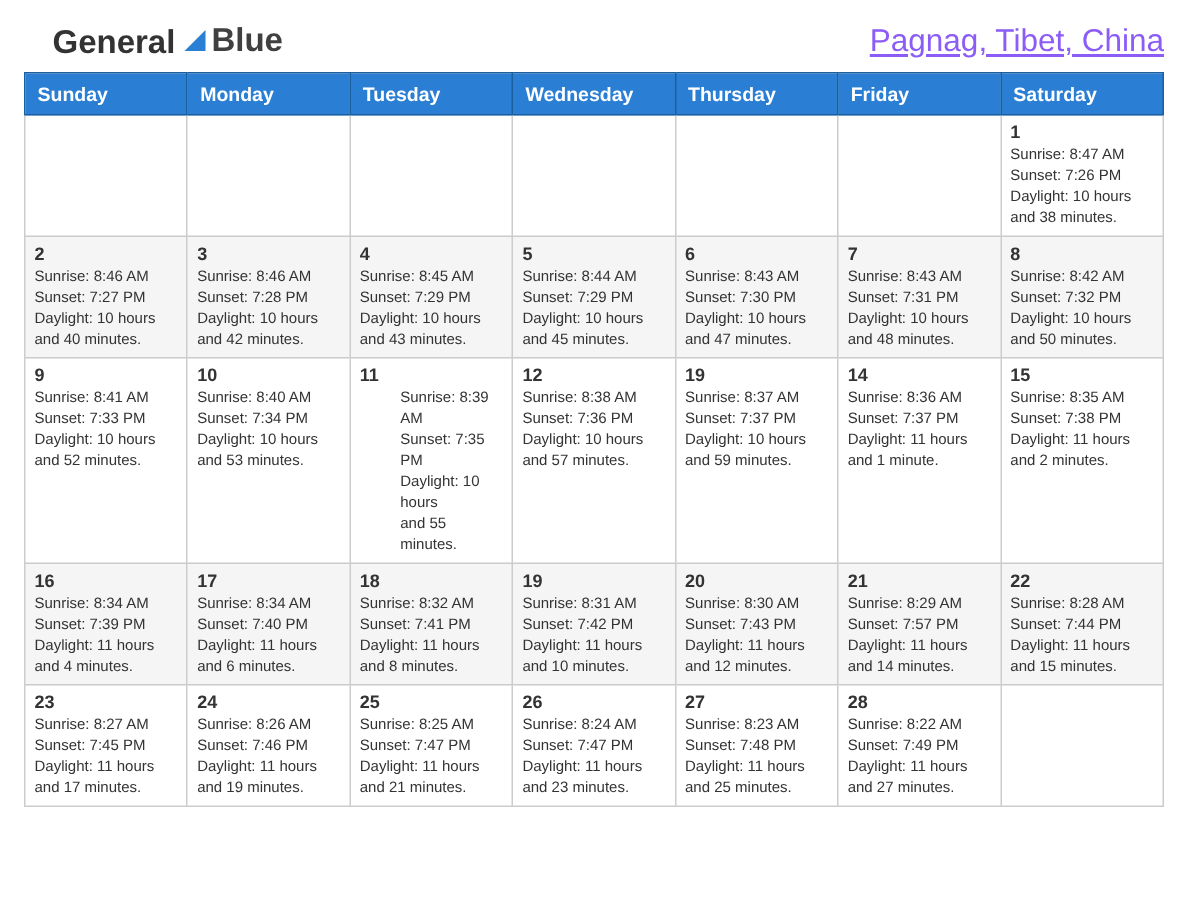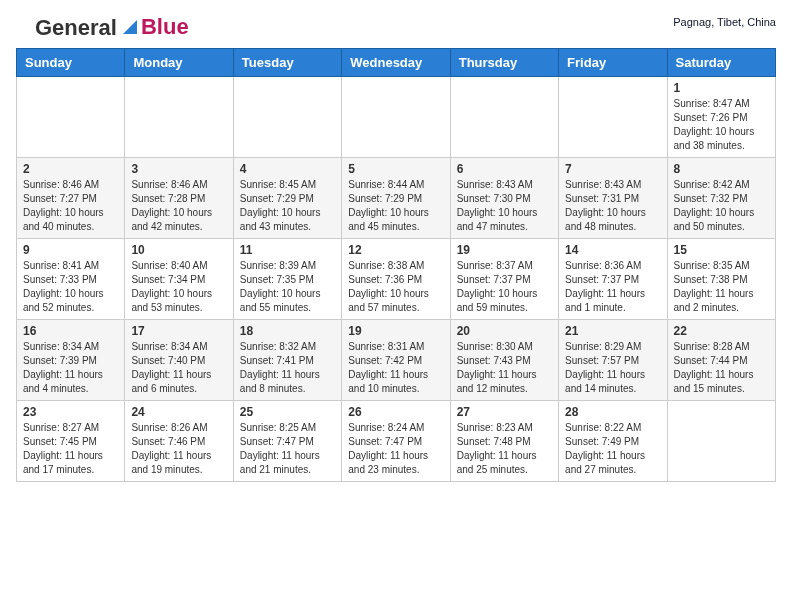--- a/index.html
+++ b/index.html
@@ -24,23 +24,24 @@
     }
     .title-block {
       text-align: right;
     }
     .title-block h1 {
       font-size: 36px;
       font-weight: bold;
       color: #333;
     }
     .title-block h2 {
-      font-size: 11px;
+      font-size: 21px;
       font-weight: normal;
-      color: #0f172a;
+      color: #8b5cf6;
+      text-decoration: underline;
     }
     .calendar {
       width: 100%;
       border-collapse: collapse;
       border: 1px solid #ccc;
     }
     .calendar th {
       background-color: #2a7fd4;
       color: #ffffff;
       text-align: left;
@@ -80,21 +81,21 @@
 <body>
 
 <div class="header">
   <div class="logo">
     <div style="display:flex; align-items:center; line-height:1.1;">
       <span style="font-size:22px; font-weight:bold; color:#333;">General</span>
       <svg width="22" height="22" viewBox="0 0 22 22" style="margin-left:2px; margin-top:-2px;">
         <polygon points="4,18 18,4 18,18" fill="#2a7fd4"></polygon>
       </svg>
     </div>
-    <div style="font-size:22px; font-weight:bold; color:#be185d; margin-top:-4px;">Blue</div>
+    <div style="font-size:22px; font-weight:bold; color:#404040; margin-top:-4px;">Blue</div>
   </div>
   <div class="title-block">
     <h2>Pagnag, Tibet, China</h2>
   </div>
 </div>
 
 <table class="calendar">
   <thead>
     <tr>
     <th>Sunday</th>
@@ -183,21 +184,21 @@
         </td>
         <td>
           <div class="day-number">10</div>
           <div class="day-info" style="white-space: pre-line;">Sunrise: 8:40 AM
 Sunset: 7:34 PM
 Daylight: 10 hours
 and 53 minutes.</div>
         </td>
         <td>
           <div class="day-number">11</div>
-          <div class="day-info" style="white-space: pre-line;">Sunrise: 8:39 AM
+          <div class="day-info" style="white-space: pre-line; margin-left: 27px;">Sunrise: 8:39 AM
 Sunset: 7:35 PM
 Daylight: 10 hours
 and 55 minutes.</div>
         </td>
         <td>
           <div class="day-number">12</div>
           <div class="day-info" style="white-space: pre-line;">Sunrise: 8:38 AM
 Sunset: 7:36 PM
 Daylight: 10 hours
 and 57 minutes.</div>

